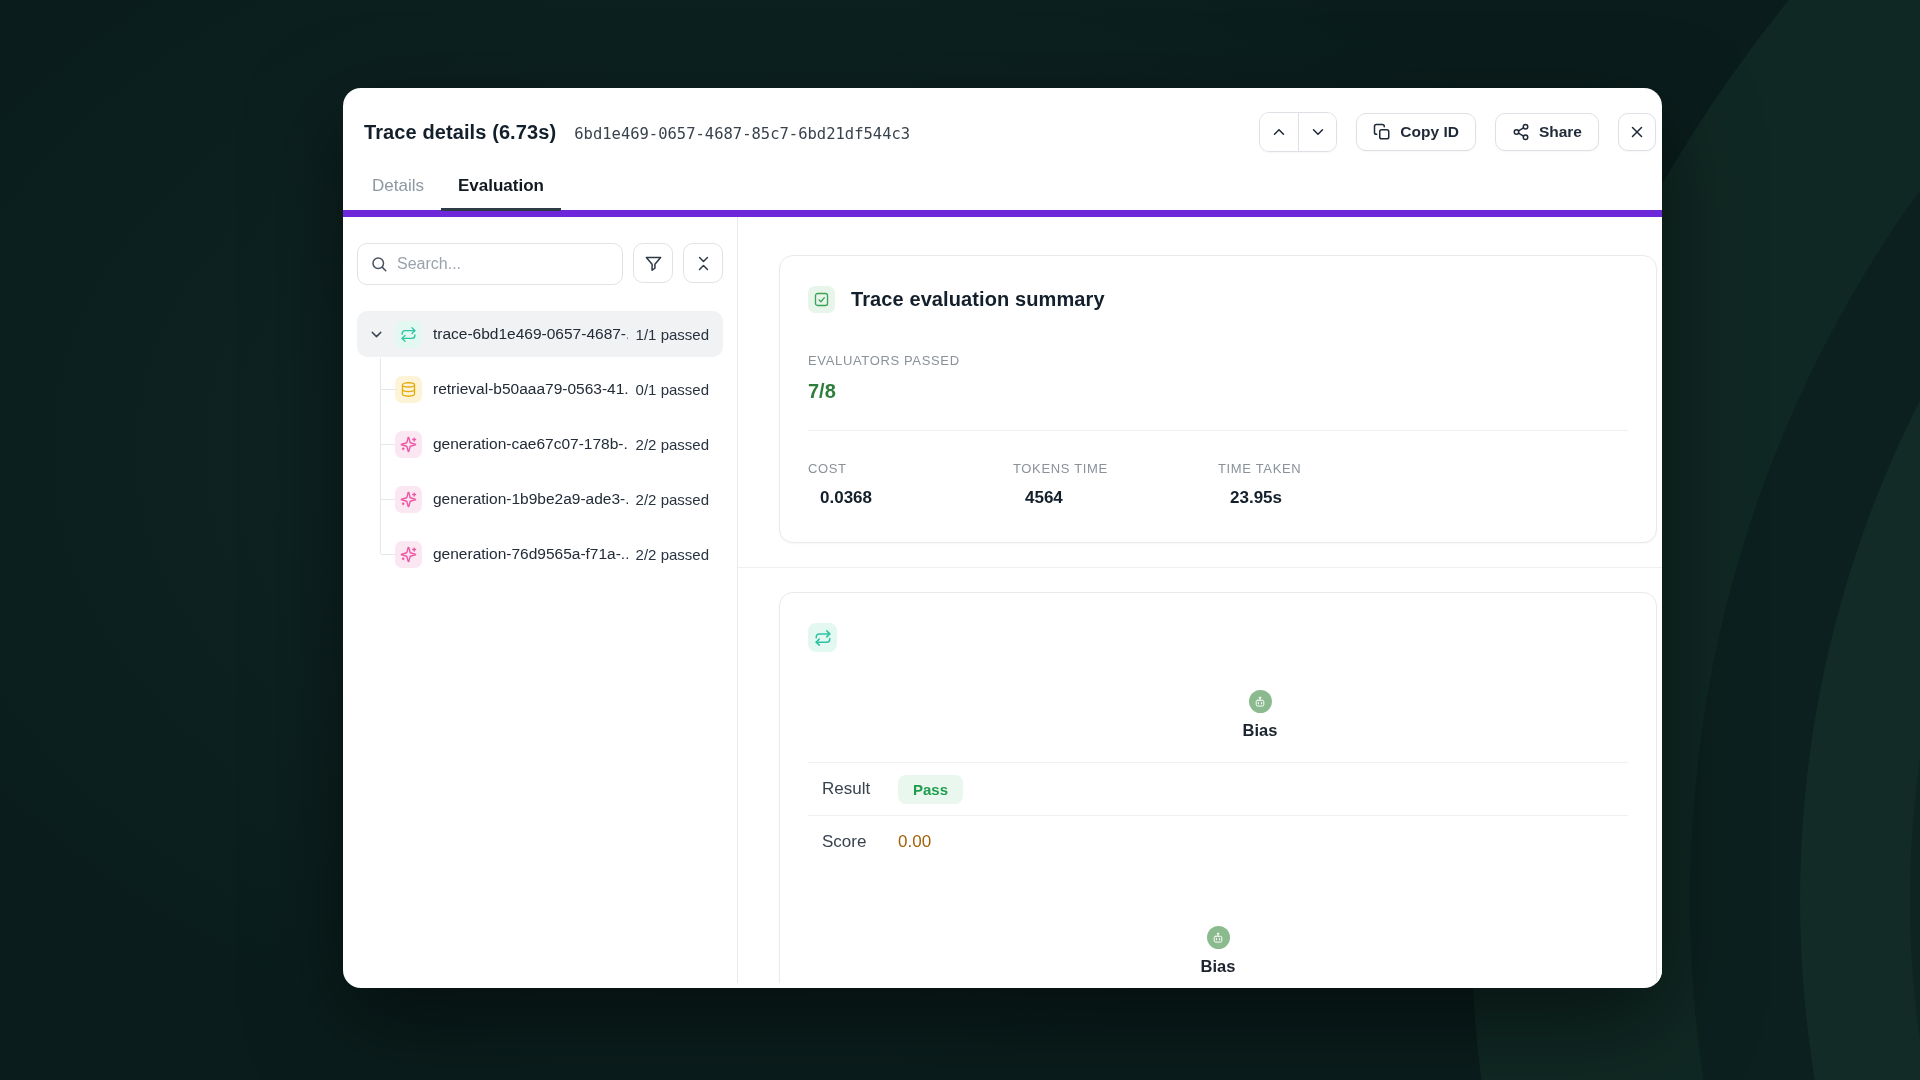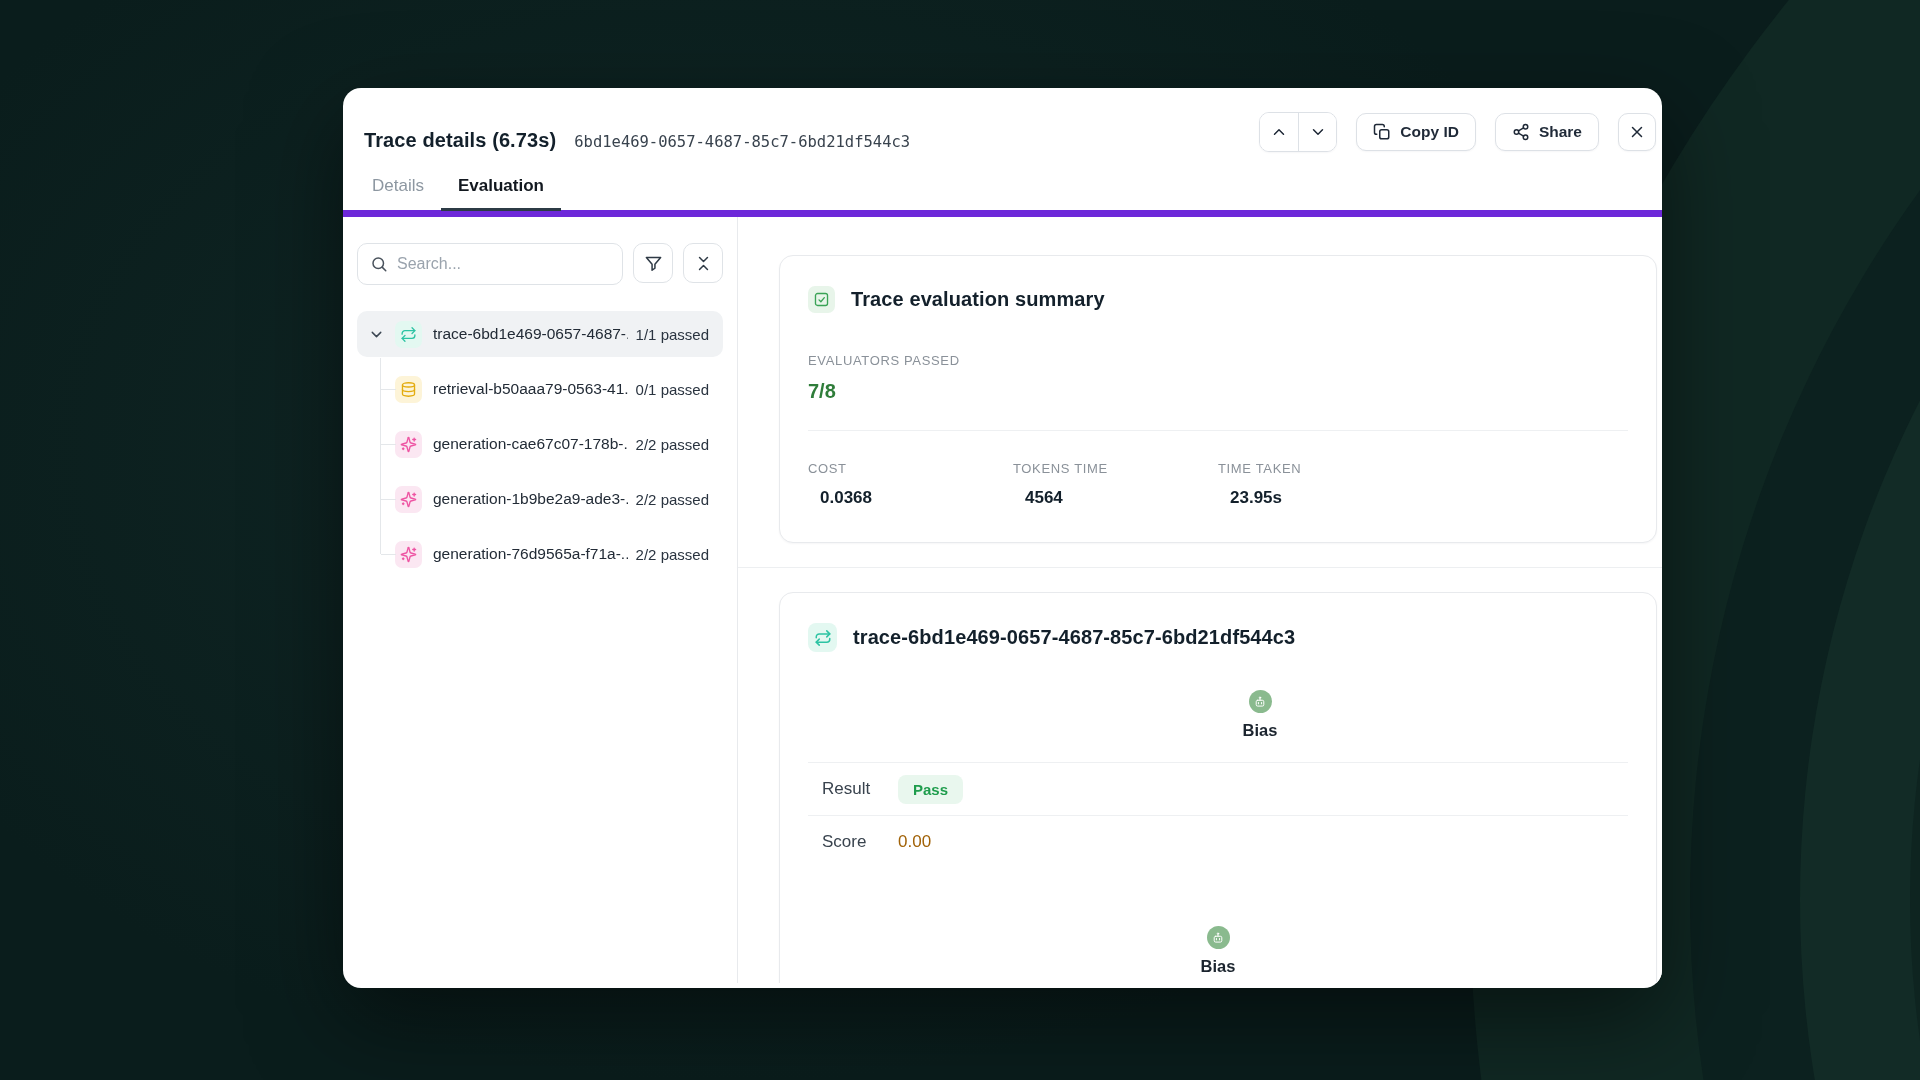--- a/index.html
+++ b/index.html
@@ -16,21 +16,21 @@
   .bgc3 { width:2200px; height:2200px; left:1800px; top:-200px;  background:#122b26; }
   .bgc4 { width:1980px; height:1980px; left:1910px; top:-90px;   background:#0e2420; }
   .bgglow { position:absolute; inset:0; background:radial-gradient(1300px 900px at 38% 42%, rgba(22,48,46,.55), rgba(8,26,26,0) 70%); }
 
   
   .modal {
     position:absolute; left:343px; top:88px; width:1319px; height:900px;
     background:#ffffff; border-radius:18px; overflow:hidden;
     box-shadow:0 30px 90px rgba(0,0,0,.5);
   }
-  .modal-header { display:flex; align-items:flex-end; justify-content:space-between; padding:24px 6px 0 21px; }
+  .modal-header { display:flex; align-items:center; justify-content:space-between; padding:24px 6px 0 21px; }
   .header-left { display:flex; align-items:baseline; gap:18px; }
   .modal-title { font-size:20px; font-weight:700; color:#13202b; letter-spacing:.1px; }
   .trace-id { font-family:"DejaVu Sans Mono","Liberation Mono",monospace; font-size:15.5px; color:#39434e; }
   .header-actions { display:flex; align-items:center; gap:19px; }
   .btn {
     display:flex; align-items:center; gap:9px; height:38px; padding:0 16px;
     background:#fff; border:1px solid #dde1e6; border-radius:10px;
     font-family:inherit; font-size:15.5px; font-weight:600; color:#1f2937; cursor:pointer;
     box-shadow:0 1px 2px rgba(16,24,40,.04);
   }
@@ -318,21 +318,20 @@
         <div class="card trace-card">
           <div class="card-head">
             <span class="trace-ic">
               <svg viewBox="0 0 24 24">
                   <path d="m17 2.5 4 4-4 4"></path>
                   <path d="M3 11.5v-1a4 4 0 0 1 4-4h14"></path>
                   <path d="m7 21.5-4-4 4-4"></path>
                   <path d="M21 12.5v1a4 4 0 0 1-4 4H3"></path>
                 </svg>
             </span>
-            <span class="card-title">trace-6bd1e469-0657-4687-85c7-6bd21df544c3</span>
           </div>
 
           <div class="bias-head indent">
             <span class="robot">
               <svg viewBox="0 0 24 24">
                   <rect x="5.5" y="9" width="13" height="10" rx="2.5"></rect>
                   <path d="M12 9V6"></path>
                   <circle cx="12" cy="4.5" r="1.2"></circle>
                   <path d="M9.3 12.8v2.4M14.7 12.8v2.4"></path>
                 </svg>

